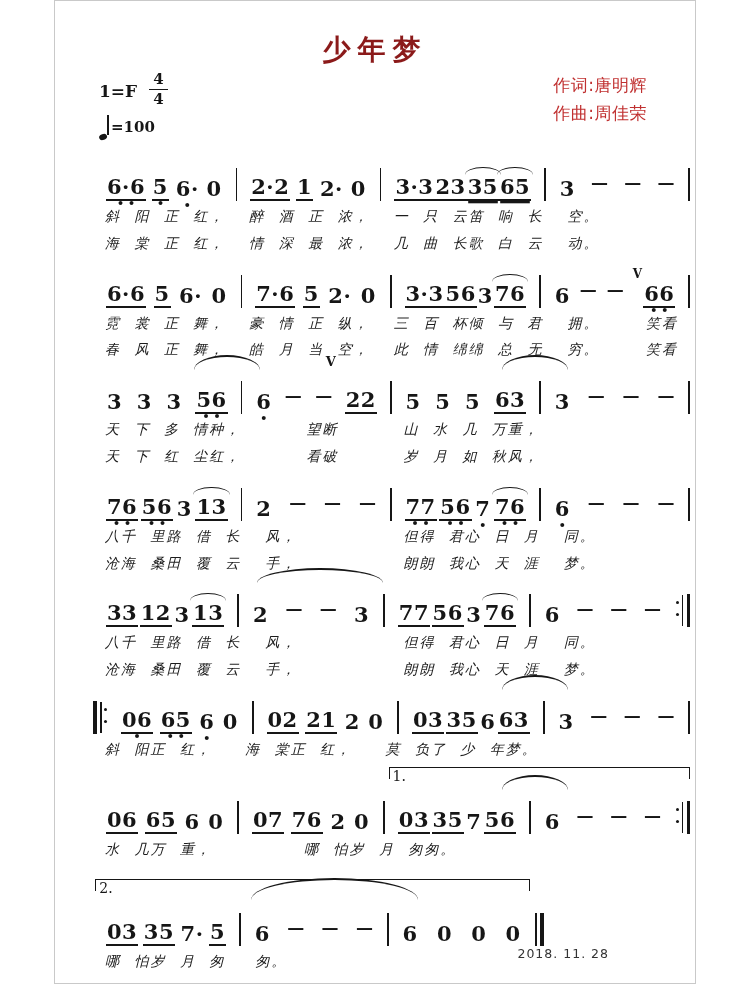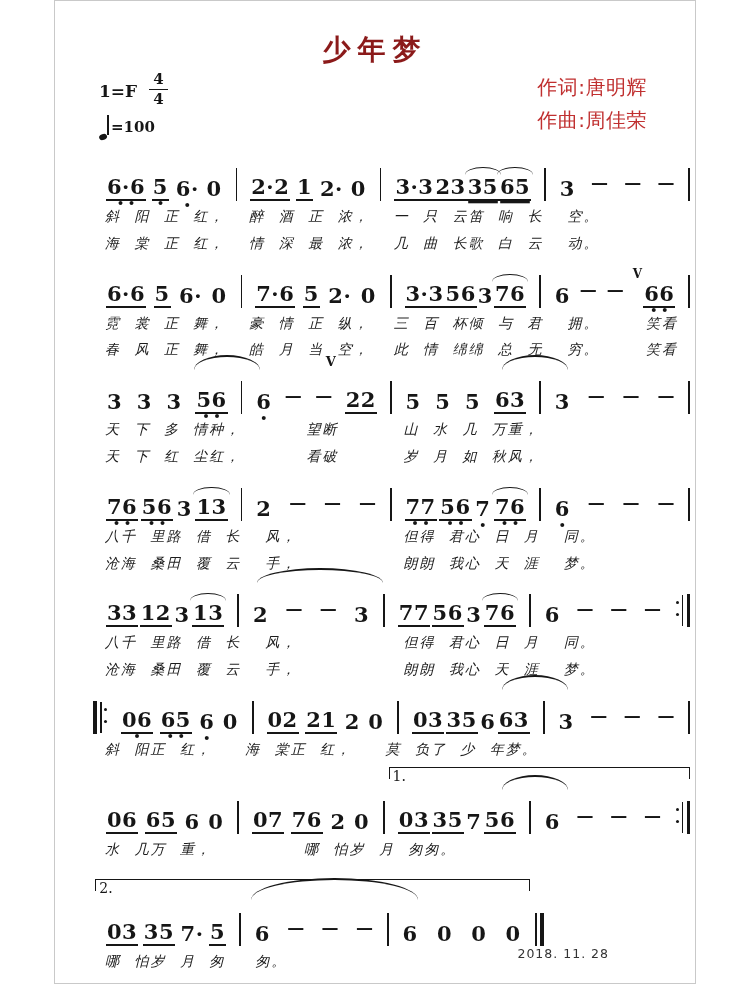--- a/index.html
+++ b/index.html
@@ -20,21 +20,21 @@
   .meter{display:inline-flex;flex-direction:column;margin-left:12px;font-weight:bold;
          font-size:15px;line-height:1.1;text-align:center;transform:translateY(-2px);}
   .meter .m-top{border-bottom:1.5px solid var(--ink);padding:0 4px 1px;}
   .meter .m-bot{padding:1px 4px 0;}
   .ks-tempo{display:flex;align-items:center;margin-top:6px;font-weight:bold;font-size:15px;}
   .qnote{position:relative;width:10px;height:24px;display:inline-block;margin-right:2px;}
   .qnote::before{content:"";position:absolute;bottom:0;left:0;width:8px;height:5.5px;
                  background:var(--ink);border-radius:50%;transform:rotate(-20deg);}
   .qnote::after{content:"";position:absolute;right:0;top:0;bottom:4px;width:1.8px;background:var(--ink);}
   .credits{position:absolute;right:0;top:-2px;color:var(--credits);
-           font-family:"DejaVu Sans",sans-serif;font-size:20px;line-height:1.65;letter-spacing:.5px;}
+           font-family:"DejaVu Sans",sans-serif;font-size:17px;line-height:1.65;letter-spacing:.5px;}
   
   .score{margin:8px 5px 0 38px;}
   .system{position:relative;margin-bottom:10px;}
   .sys-6{margin-bottom:30px;}
   .sys-8{margin-top:42px;}
   .notes-row{position:relative;display:flex;align-items:flex-end;height:46px;}
   .measure{flex:1;display:flex;align-items:flex-end;justify-content:space-between;padding:0 13px;}
   .note{position:relative;display:inline-block;font-weight:bold;font-size:21px;line-height:1;
         padding:0 1px 2px;letter-spacing:.5px;}
   .u1{border-bottom:2.2px solid var(--ink);}

